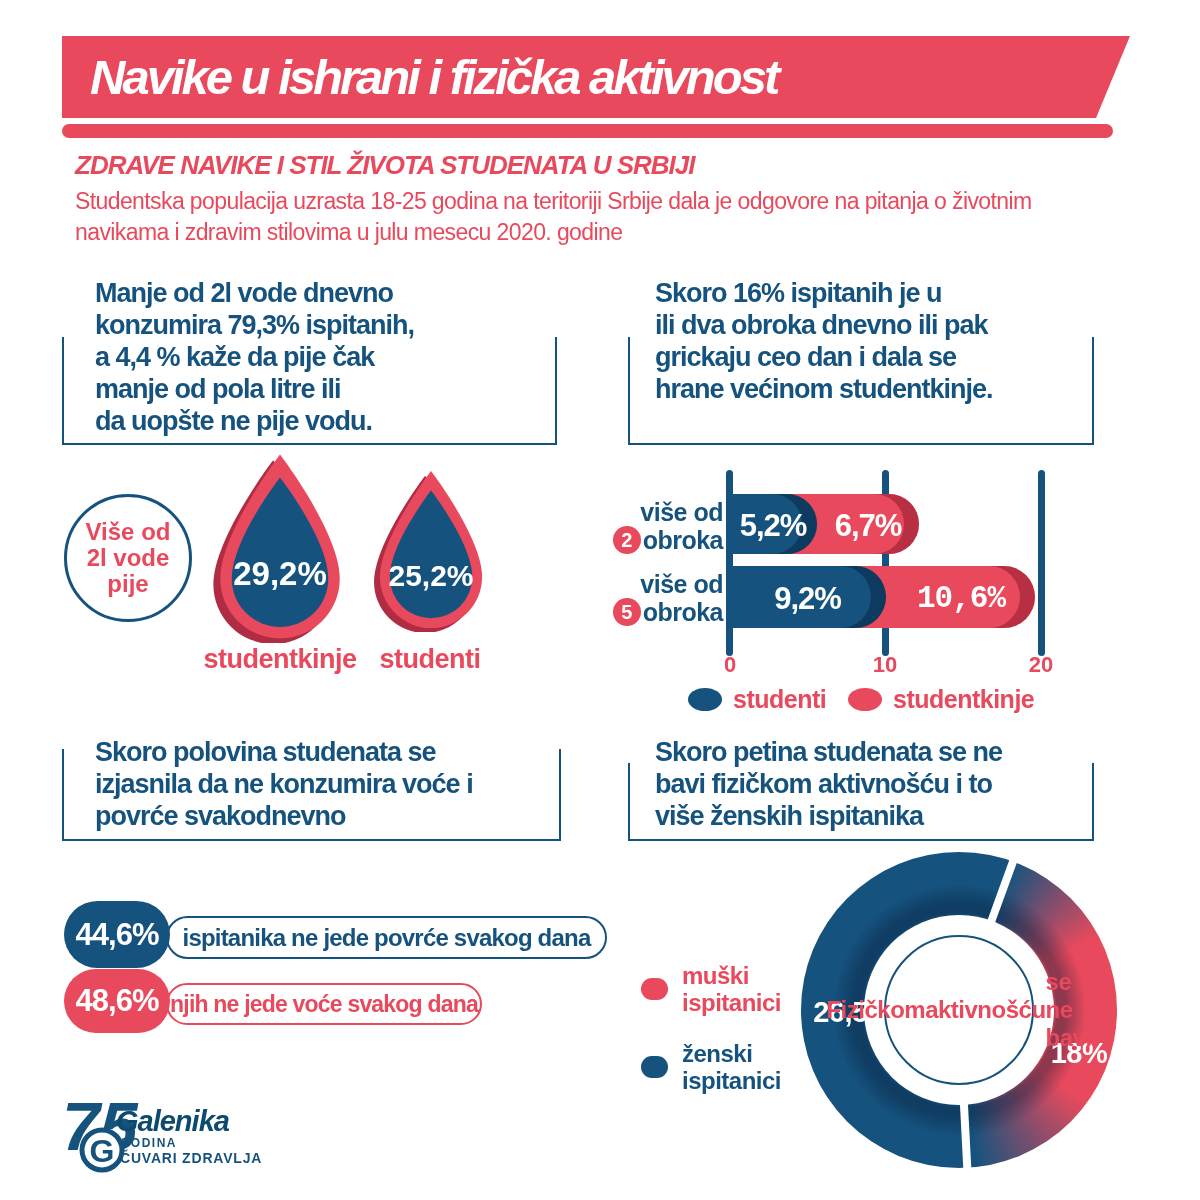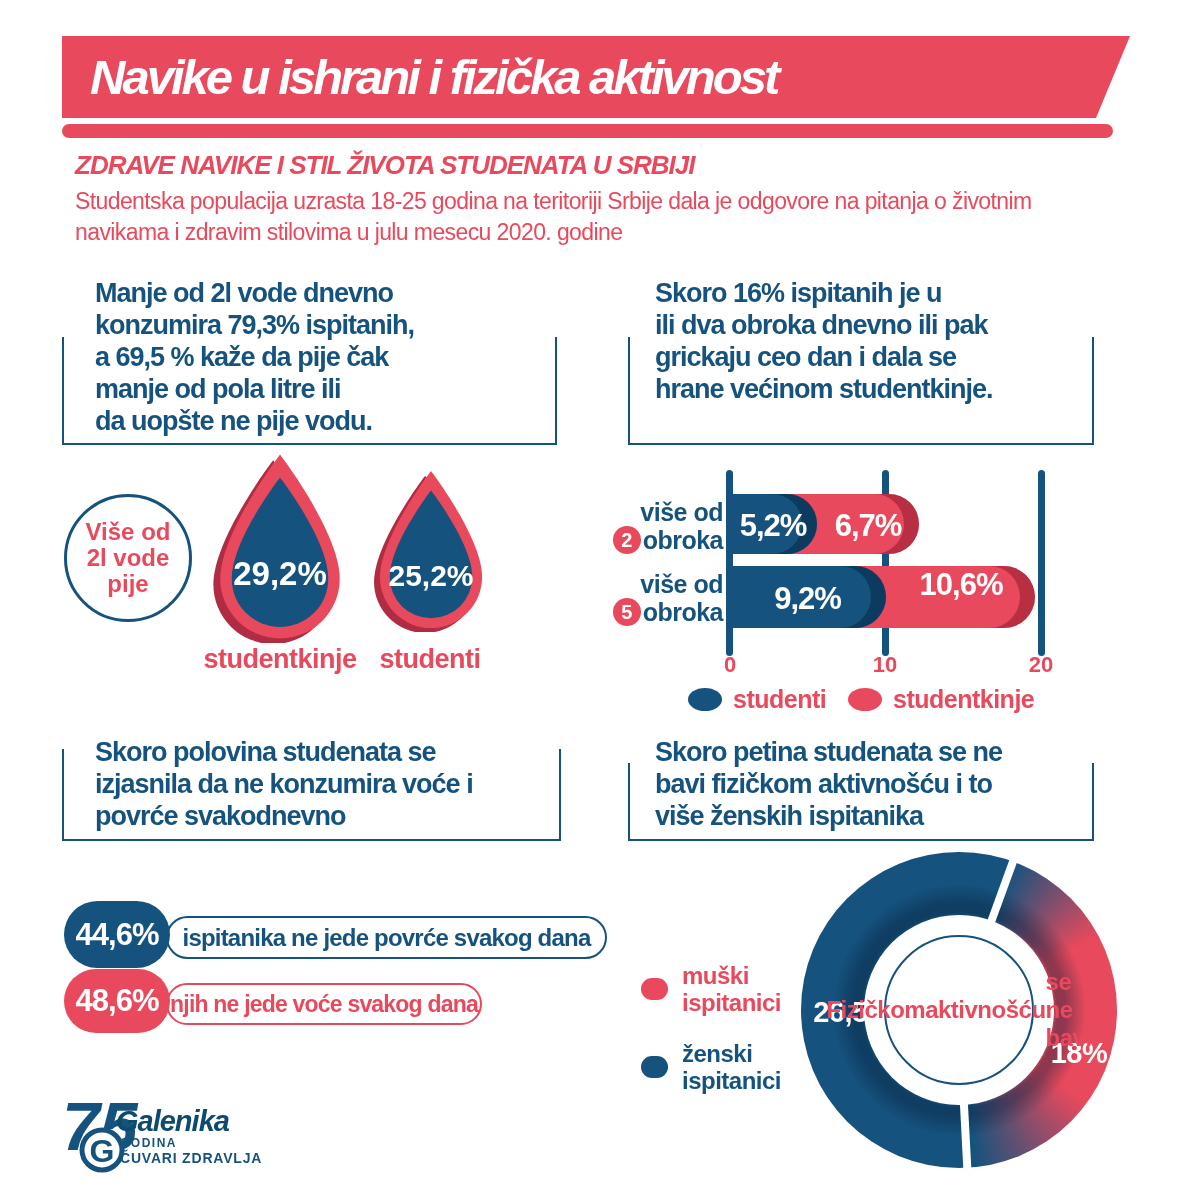--- a/index.html
+++ b/index.html
@@ -104,21 +104,21 @@
   </div>
   <div class="abs under-bar"></div>
   <div class="abs subtitle nw">ZDRAVE NAVIKE I STIL ŽIVOTA STUDENATA U SRBIJI</div>
   <div class="abs desc desc1 nw">Studentska populacija uzrasta 18-25 godina na teritoriji Srbije dala je odgovore na pitanja o životnim</div>
   <div class="abs desc desc2 nw">navikama i zdravim stilovima u julu mesecu 2020. godine</div>
 
   <div class="abs callout-border" style="left:62px;top:337px;width:491px;height:106px;"></div>
   <div class="abs" style="left:95px;top:277px;">
     <div class="callout-line nw">Manje od 2l vode dnevno</div>
     <div class="callout-line nw">konzumira 79,3% ispitanih,</div>
-    <div class="callout-line nw">a 69,5 % kaže da pije čak</div>
+    <div class="callout-line nw">a 4,4 % kaže da pije čak</div>
     <div class="callout-line nw">manje od pola litre ili</div>
     <div class="callout-line nw">da uopšte ne pije vodu.</div>
   </div>
 
   <div class="abs callout-border" style="left:628px;top:337px;width:462px;height:106px;"></div>
   <div class="abs" style="left:655px;top:277px;">
     <div class="callout-line nw">Skoro 16% ispitanih je u</div>
     <div class="callout-line nw">ili dva obroka dnevno ili pak</div>
     <div class="callout-line nw">grickaju ceo dan i dala se</div>
     <div class="callout-line nw">hrane većinom studentkinje.</div>
@@ -171,21 +171,21 @@
     </div>
 
     <div class="bar bar-red" style="top:26px;width:190px;height:60px;"></div>
     <div class="bar bar-blue" style="top:26px;width:88px;height:60px;"></div>
     <div class="bar-num" style="left:124px;width:88px;top:40px;">5,2%</div>
     <div class="bar-num" style="left:212px;width:102px;top:40px;">6,7%</div>
 
     <div class="bar bar-red" style="top:98px;width:306px;height:62px;"></div>
     <div class="bar bar-blue" style="top:98px;width:157px;height:62px;"></div>
     <div class="bar-num" style="left:124px;width:157px;top:113px;">9,2%</div>
-    <div class="bar-num" style="left:281px;width:150px;top:99px;">10,6%</div>
+    <div class="bar-num" style="left:281px;width:150px;top:113px;font-family:Liberation Mono, monospace;">10,6%</div>
 
     <div class="tick" style="left:103px;">0</div>
     <div class="tick" style="left:258px;">10</div>
     <div class="tick" style="left:414px;">20</div>
 
     <div class="bleg" style="left:83px;">
       <span class="sw" style="background:#15537e;"></span>
       <span class="lt">studenti</span>
     </div>
     <div class="bleg" style="left:243px;">

